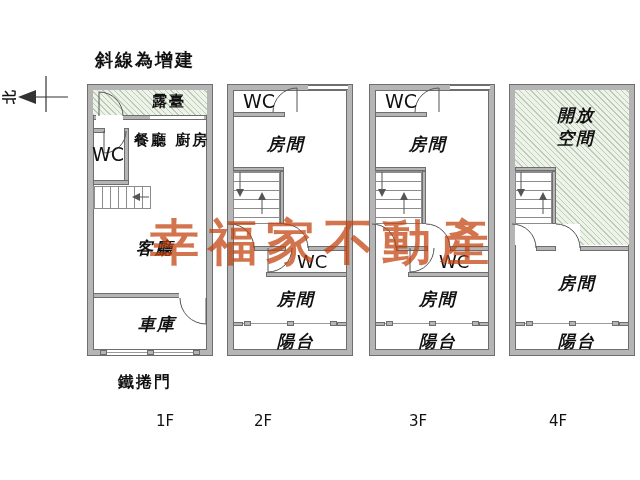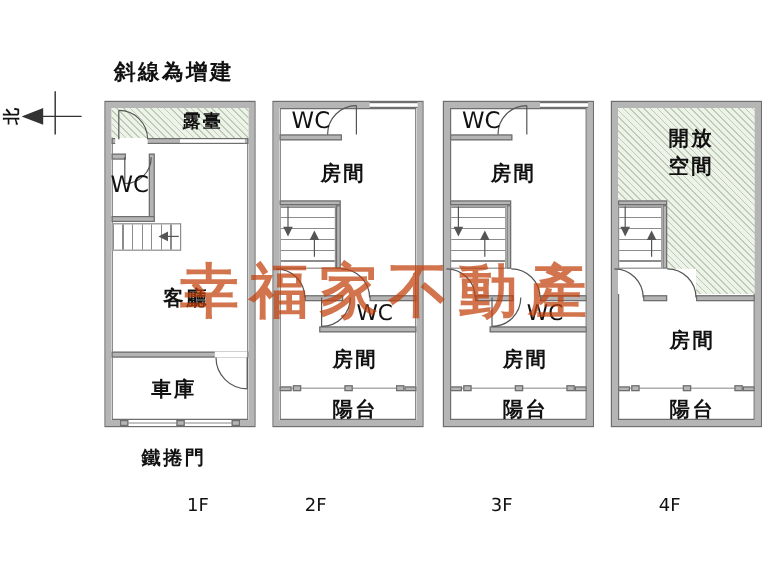--- a/index.html
+++ b/index.html
@@ -14,21 +14,21 @@
          background-image:repeating-linear-gradient(45deg,rgba(150,172,140,.55) 0 1px,transparent 1px 4px);}
   .stairs-v{position:absolute;background-color:#fff;border:1px solid #8c8c8c;box-sizing:border-box;z-index:3;
             background-image:repeating-linear-gradient(90deg,#8c8c8c 0 1px,transparent 1px 8px);}
   .stairs-h{position:absolute;background-color:#fff;border:1px solid #8c8c8c;box-sizing:border-box;z-index:3;
             background-image:repeating-linear-gradient(180deg,#8c8c8c 0 1px,transparent 1px 9px);}
   .slide{position:absolute;height:1px;background:#9a9a9a;z-index:3;}
   .tick{position:absolute;width:7px;height:5px;background:#b5b5b5;border:1px solid #6e6e6e;box-sizing:border-box;z-index:4;}
   .lbl{position:absolute;color:#111;font-weight:bold;white-space:nowrap;z-index:6;letter-spacing:2px;}
   .lbl-en{font-weight:normal;letter-spacing:0;}
   .title{font-size:18px;text-align:right;}
-  .room{font-size:17px;}
+  .room{font-size:17px;font-style:italic;}
   .small{font-size:15px;}
   .floorlbl{font-size:15px;width:30px;text-align:center;letter-spacing:0;font-weight:normal;}
   .compass-lbl{transform:rotate(-90deg);transform-origin:center;font-size:14px;}
   .wm{position:absolute;left:150px;top:210px;font-size:49px;font-weight:bold;letter-spacing:9px;
       color:#c2410c;opacity:.72;z-index:9;white-space:nowrap;}
   svg.overlay{position:absolute;left:0;top:0;z-index:5;}
 </style>
 </head>
 <body>
 
@@ -51,23 +51,24 @@
   <div class="stairs-v" style="left:93px;top:186px;width:58px;height:23px;"></div>
   <div class="wall" style="left:93px;top:293px;width:114px;height:5px;"></div>
   <div class="gap" style="left:179px;top:293px;width:27px;height:5px;"></div>
   <div class="gap" style="left:100px;top:350px;width:100px;height:5px;"></div>
   <div class="slide" style="left:100px;top:352px;width:100px;"></div>
   <div class="tick" style="left:100px;top:350px;"></div>
   <div class="tick" style="left:147px;top:350px;"></div>
   <div class="tick" style="left:193px;top:350px;"></div>
 
   <div class="lbl small" style="left:152px;top:92px;">露臺</div>
+  <div class="lbl small" style="left:134px;top:131px;">餐廳 廚房</div>
   <div class="lbl lbl-en" style="left:92px;top:143px;font-size:19px;">WC</div>
   <div class="lbl room" style="left:136px;top:237px;">客廳</div>
-  <div class="lbl room" style="left:126px;top:313px;">車庫</div>
+  <div class="lbl room" style="left:138px;top:313px;">車庫</div>
   <div class="lbl" style="left:118px;top:372px;font-size:16px;">鐵捲門</div>
 
   <div class="plan" style="left:228px;top:85px;"></div>
   <div class="wall" style="left:233px;top:112px;width:52px;height:5px;"></div>
   <div class="win" style="left:308px;top:85px;width:40px;height:5px;"></div>
   <div class="wall" style="left:233px;top:167px;width:51px;height:4px;"></div>
   <div class="wall" style="left:280px;top:171px;width:4px;height:53px;"></div>
   <div class="stairs-h" style="left:233px;top:171px;width:47px;height:53px;"></div>
   <div class="wall" style="left:254px;top:246px;width:32px;height:5px;"></div>
   <div class="wall" style="left:308px;top:246px;width:39px;height:5px;"></div>

